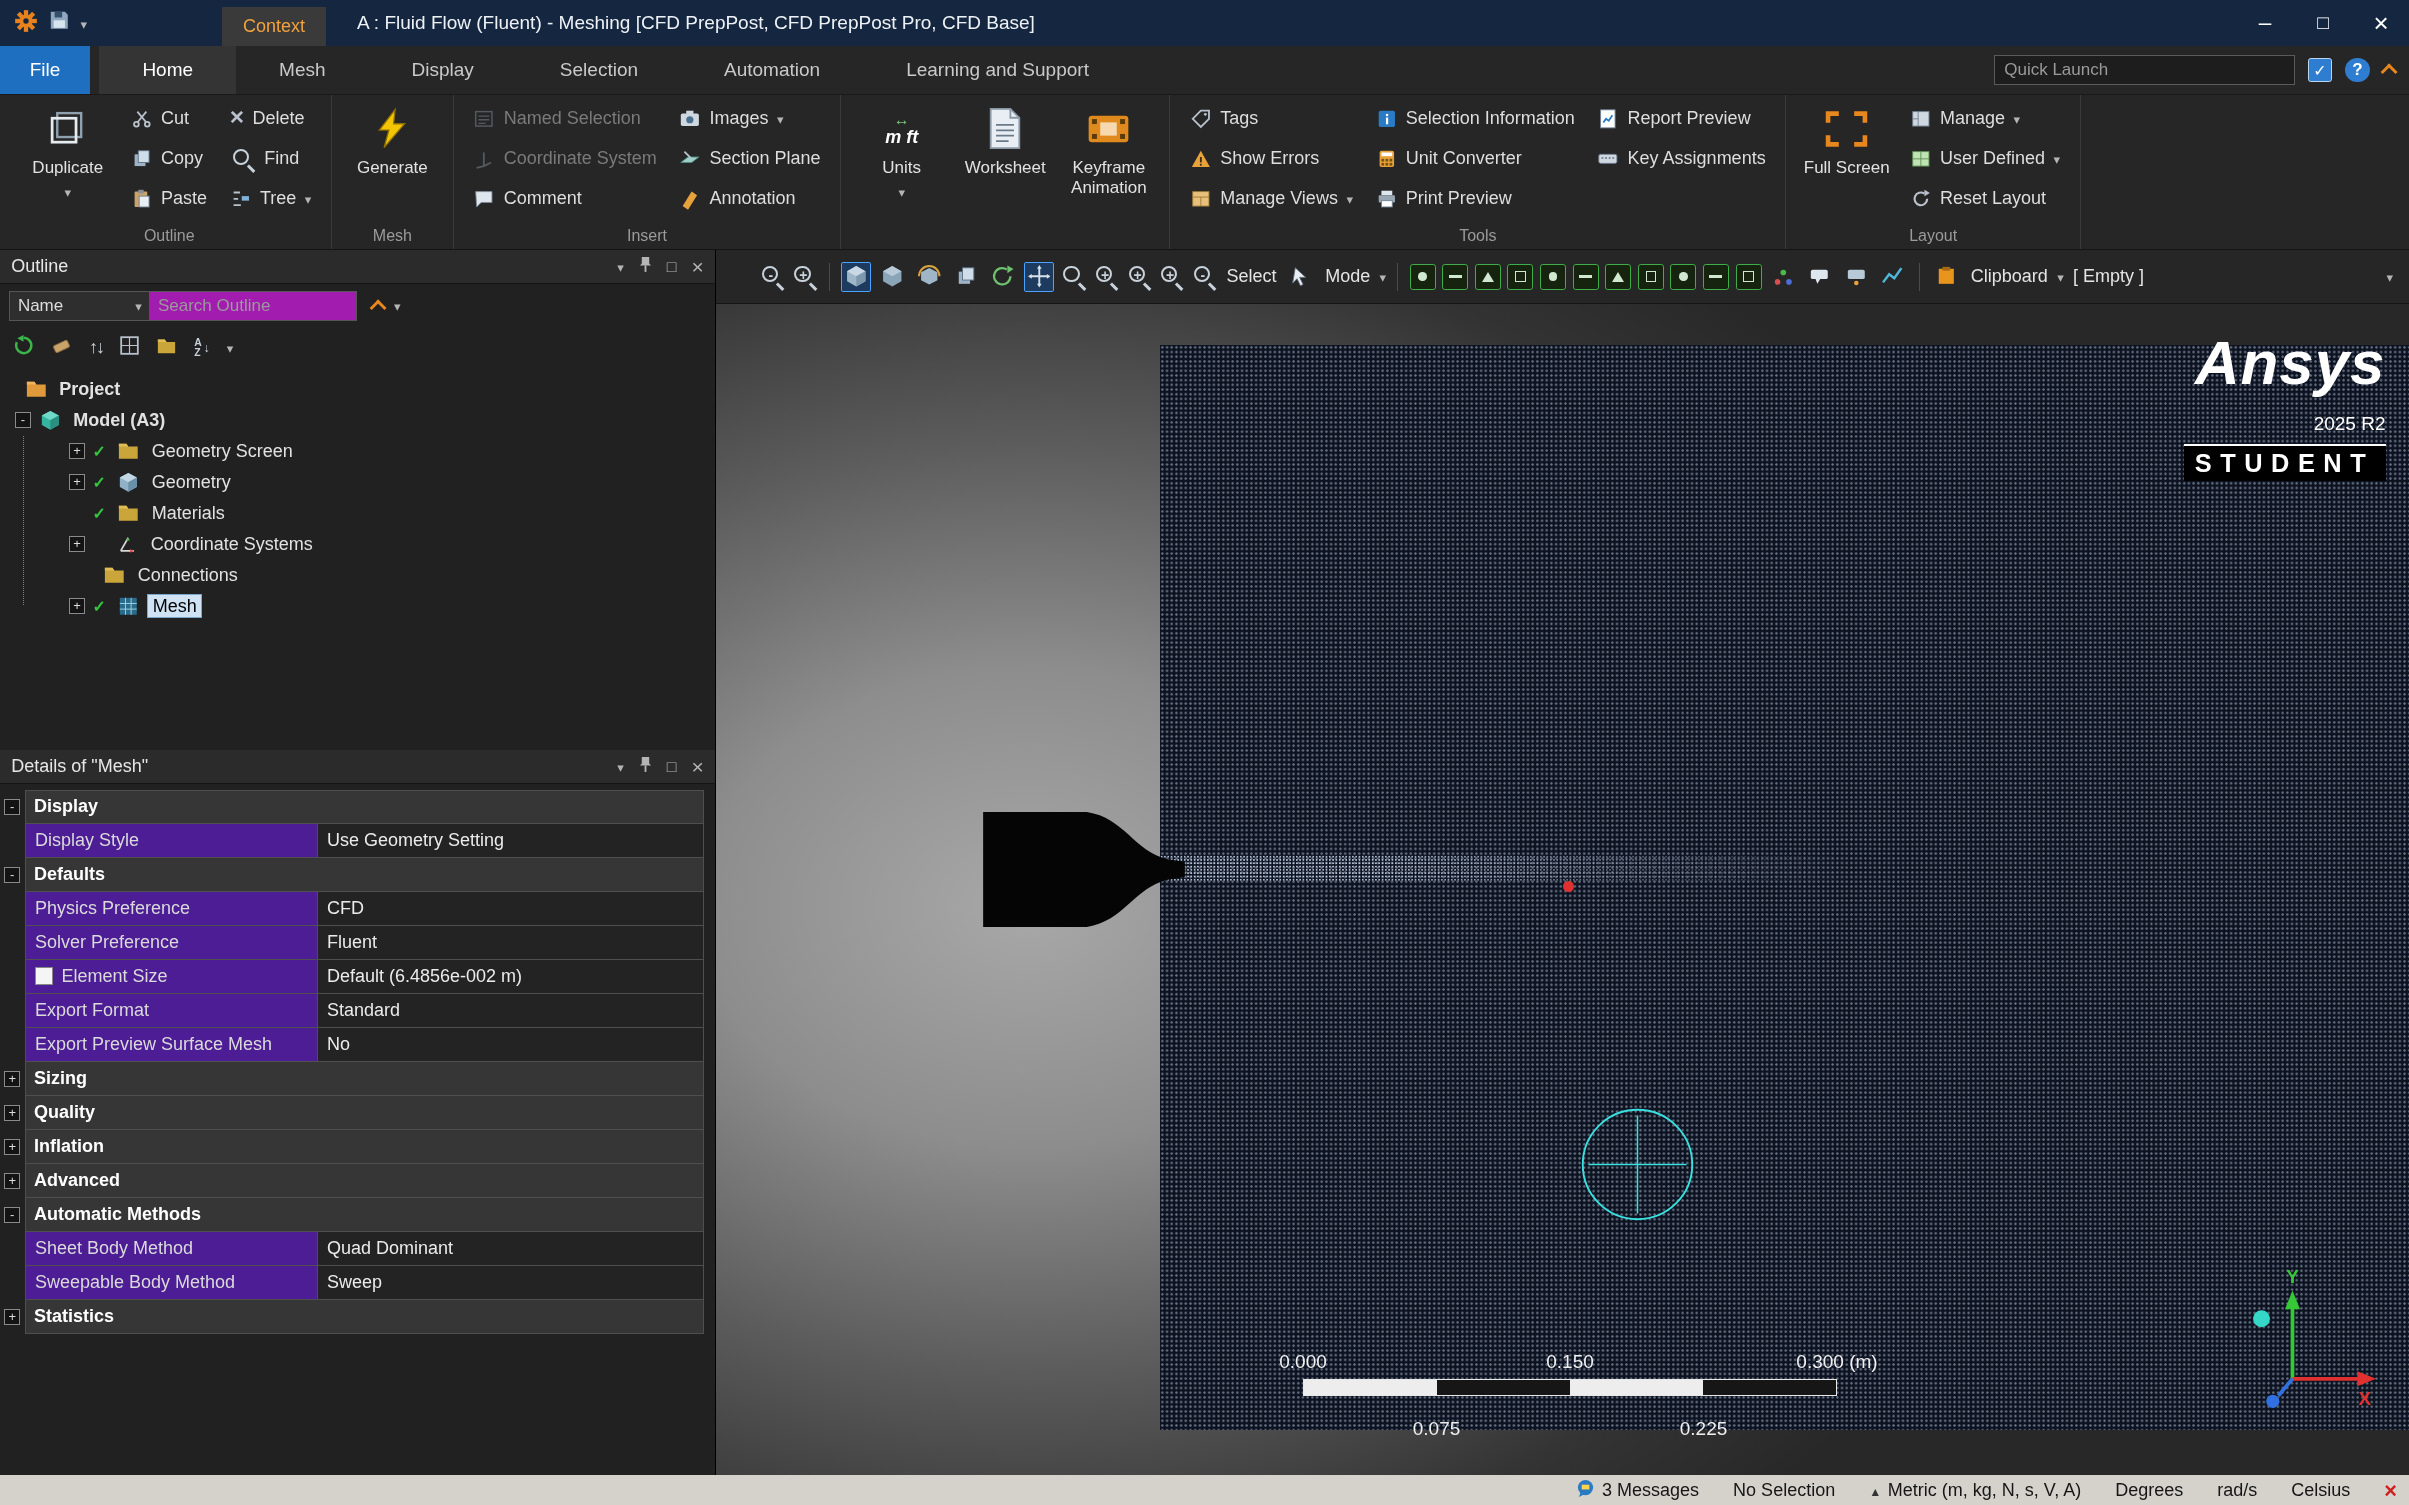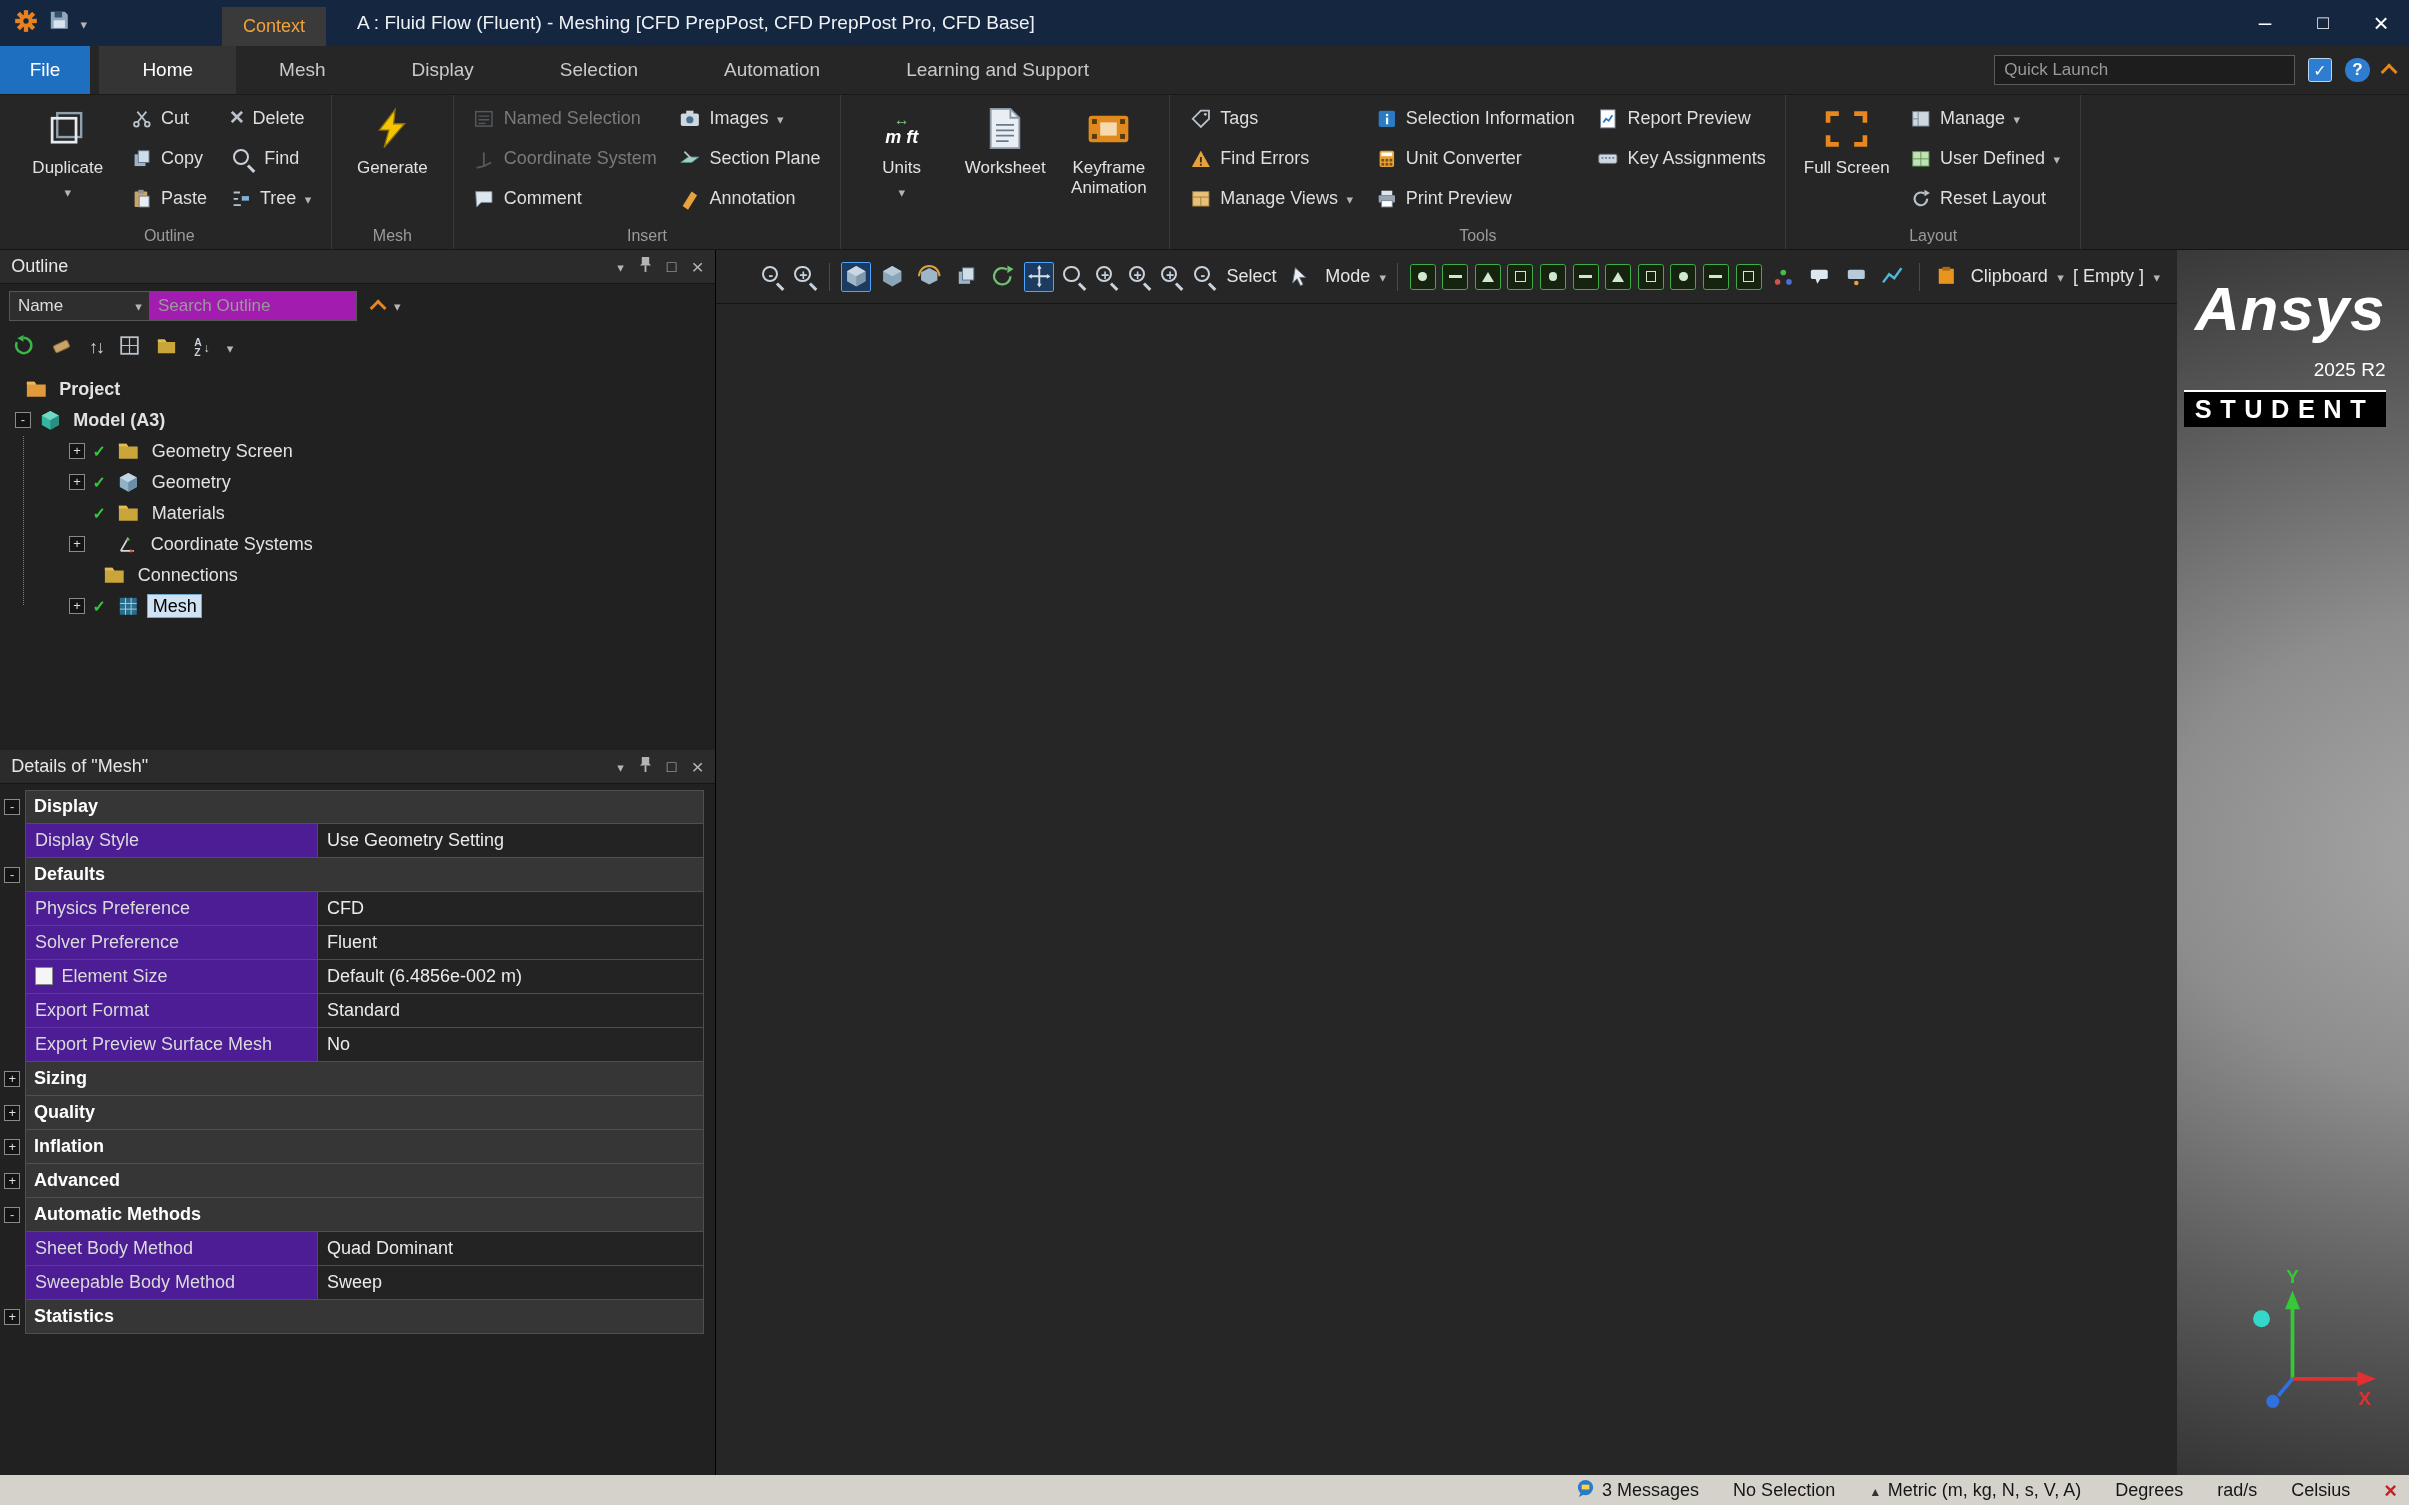--- a/index.html
+++ b/index.html
@@ -87,21 +87,21 @@
 .drow{display:flex;height:34px}
 .dgut{width:24.5px;display:flex;align-items:center;justify-content:center;flex:0 0 auto}
 .dcells{flex:1;display:flex;border:0.9px solid #4f4f4f;border-top:none;margin-right:11.3px}
 .drow.first .dcells{border-top:0.9px solid #4f4f4f}
 .dsec{flex:1;display:flex;align-items:center;background:#363636;color:#fff;font-weight:bold;padding:0 8.5px;font-size:18px}
 .dlabel{width:292px;background:#4c1d95;display:flex;align-items:center;padding:0 9.4px;border-right:0.9px solid #4f4f4f;font-size:18px;color:#dadada;flex:0 0 auto}
 .dvalue{flex:1;background:#232323;display:flex;align-items:center;padding:0 9.4px;font-size:18px;color:#ebebeb}
 .dcheck{width:18px;height:18px;background:#f5f5f5;border:0.9px solid #888;margin-right:8.5px;flex:0 0 auto}
 
 
-.right-area{flex:1;display:flex;min-width:0}
+.right-area{flex:1;display:flex;flex-direction:column;min-width:0}
 .vp-toolbar{height:54px;background:#262626;display:flex;align-items:center;gap:6.6px;padding:0 17px 0 43px;border-bottom:0.9px solid #141414;color:#e4e4e4;font-size:18px;flex:0 0 auto}
 .vsep{width:0.9px;height:28px;background:#4a4a4a;margin:0 4.7px;flex:0 0 auto}
 .vic{width:30px;height:30px;display:flex;align-items:center;justify-content:center;flex:0 0 auto}
 .vic.active{border:1.9px solid #4da3ff;background:#1d3a5f;border-radius:1.9px}
 .fic{width:26px;height:26px;border:1.9px solid #3fae4a;border-radius:2.8px;display:flex;align-items:center;justify-content:center;flex:0 0 auto;background:#15230f}
 .fdot{width:8.5px;height:8.5px;background:#cfe8cf;border-radius:50%}
 .fbar{width:13px;height:2.8px;background:#cfe8cf}
 .ftri{width:0;height:0;border-left:6.6px solid transparent;border-right:6.6px solid transparent;border-bottom:10.4px solid #cfe8cf}
 .fsq{width:10.4px;height:10.4px;border:1.9px solid #cfe8cf}
 .vlabel{white-space:nowrap;margin:0 2.8px}
@@ -364,21 +364,21 @@
                 <circle cx="17" cy="7" r="1.6" fill="#b9c2cc"></circle>
               </svg>
             <span>Tags</span>
           </div>
           <div class="sbtn">
             <svg class="ri" viewBox="0 0 24 24">
                 <path d="M12 3l10 18H2z" fill="#e8a23c"></path>
                 <rect x="11" y="10" width="2" height="6" fill="#3a2a10"></rect>
                 <rect x="11" y="17.5" width="2" height="2" fill="#3a2a10"></rect>
               </svg>
-            <span>Find Errors</span>
+            <span>Show Errors</span>
           </div>
           <div class="sbtn">
             <svg class="ri" viewBox="0 0 24 24">
                 <rect x="3" y="4" width="18" height="16" fill="#e8c07a" stroke="#9a7a3a"></rect>
                 <path d="M3 10h18M12 10v10" stroke="#9a7a3a"></path>
               </svg>
             <span>Manage Views</span>
             <span class="i-caret"></span>
           </div>
         </div>

